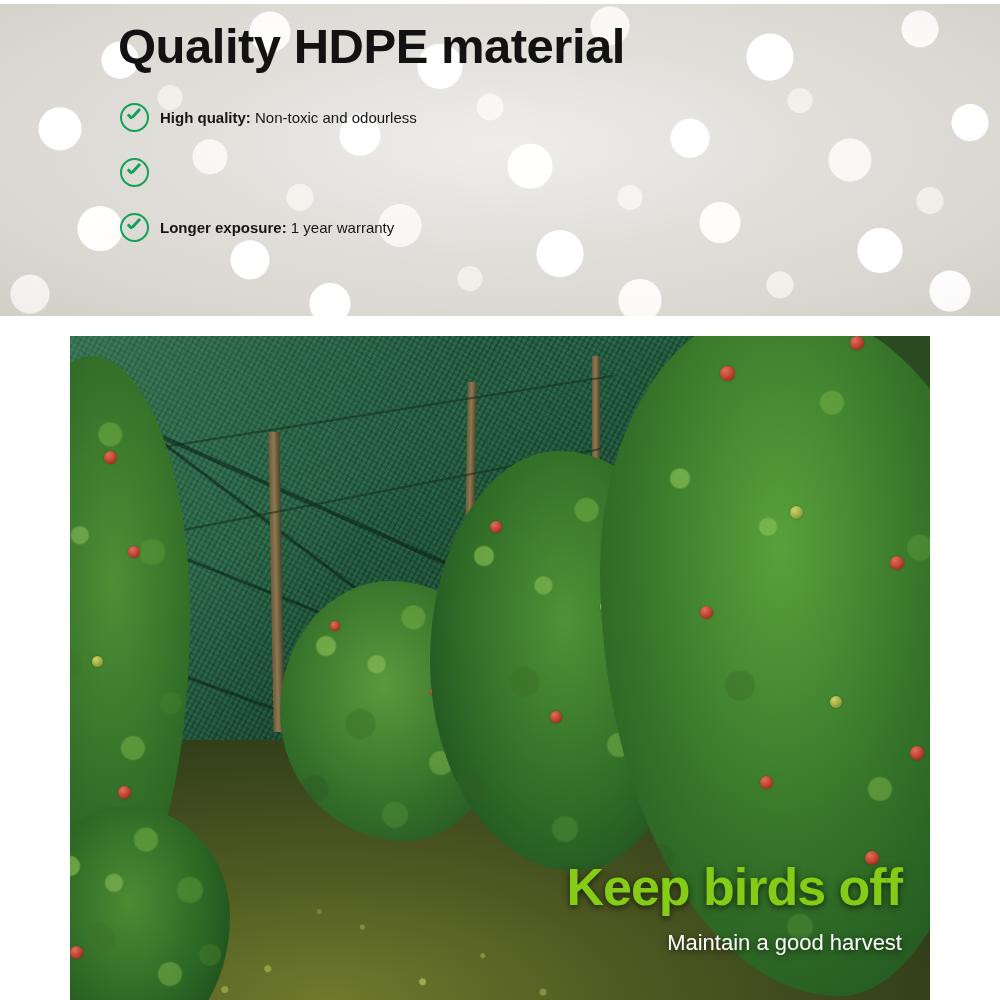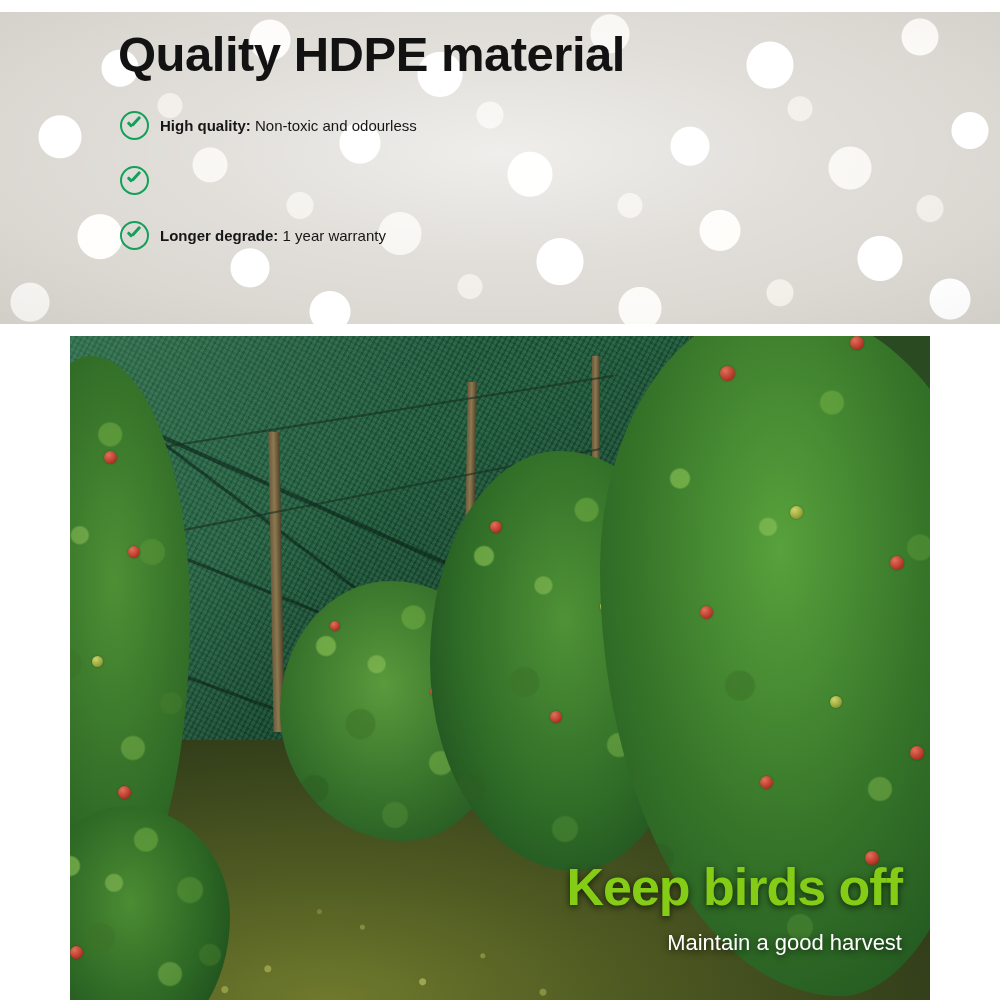--- a/index.html
+++ b/index.html
@@ -18,21 +18,21 @@
     position: relative;
     width: 1000px;
     height: 1000px;
     background: #ffffff;
   }
 
   
   .top-panel {
     position: absolute;
     left: 0;
-    top: 12px;
+    top: 4px;
     width: 1000px;
     height: 312px;
     overflow: hidden;
     background: #e8e6e2;
   }
 
   
   .pellet-bg {
     position: absolute;
     inset: 0;
@@ -288,21 +288,21 @@
           <span class="bullet-text"><b>High quality:</b> <span>Non-toxic and odourless</span></span>
         </div>
 
         <div class="bullet-row">
           <span class="tick"></span>
         </div>
 
 
         <div class="bullet-row">
           <span class="tick"></span>
-          <span class="bullet-text"><b>Longer degrade:</b> <span>1 year warranty</span></span>
+          <span class="bullet-text"><b>Longer exposure:</b> <span>1 year warranty</span></span>
         </div>
 
       </div>
     </div>
   </div>
 
   <div class="photo-panel">
 
     <div class="net"></div>
     <div class="net-sheen"></div>

